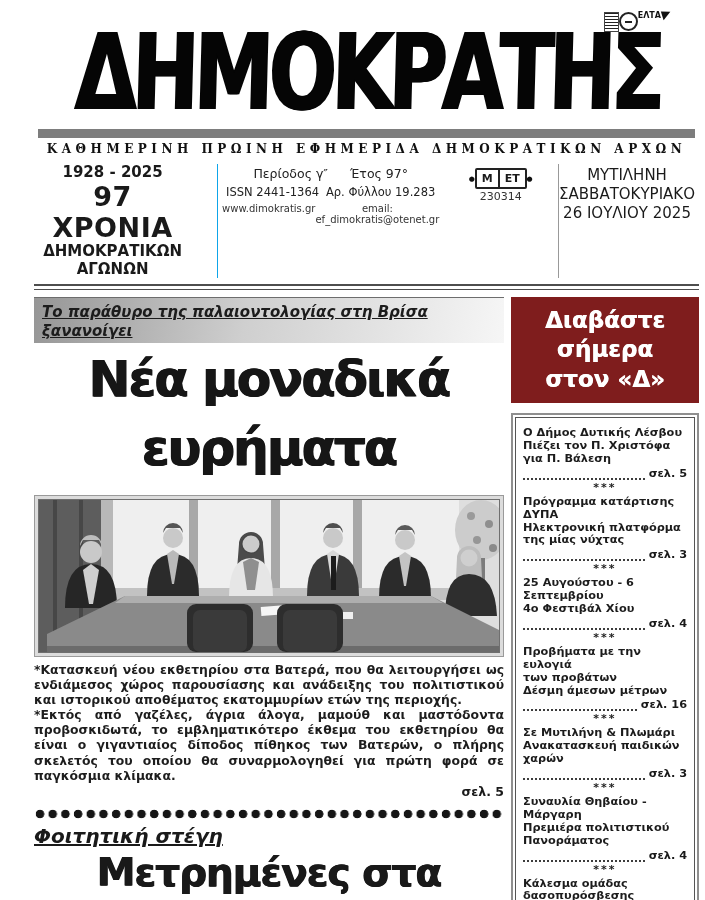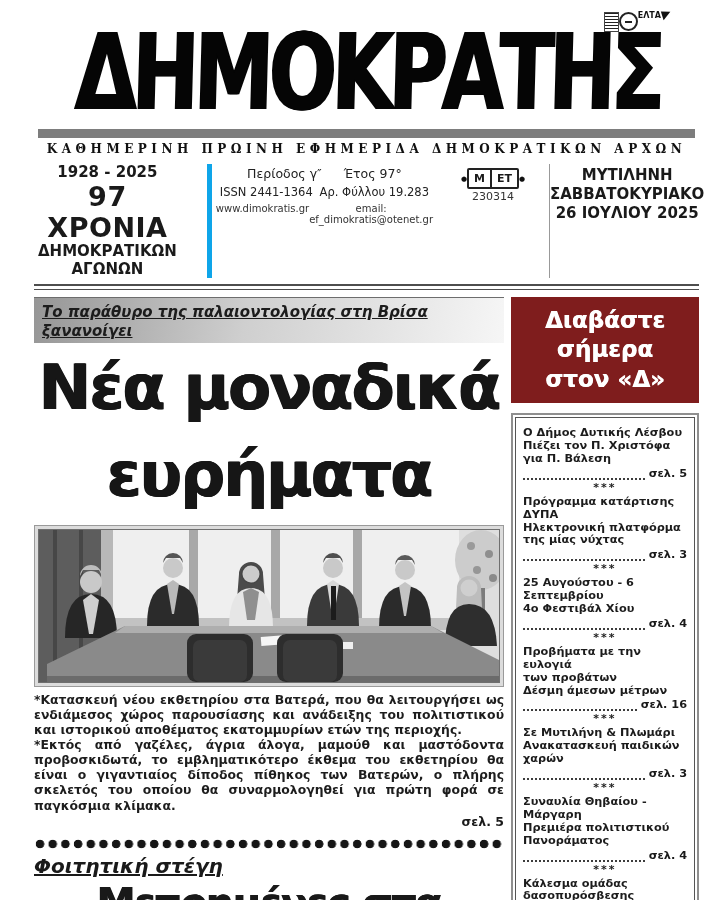--- a/index.html
+++ b/index.html
@@ -29,48 +29,48 @@
     font-family:"DejaVu Serif","Liberation Serif",serif;font-weight:bold;font-size:12px;
     letter-spacing:4.5px;text-align:center;white-space:nowrap;color:#111;
   }
 
   
   .info-row{display:flex;align-items:stretch;margin-top:6px;padding:2px 4px 6px 4px;gap:30px;}
   .anniv{width:196px;text-align:center;line-height:1.15;}
   .anniv .years{font-size:15px;font-weight:bold;}
   .anniv .big{font-size:27px;font-weight:bold;letter-spacing:0.5px;}
   .anniv .sub{font-size:15px;font-weight:bold;}
-  .pub{width:238px;border-left:5px solid #0ea5e9;text-align:center;padding-top:2px;font-size:11px;color:#333;}
+  .pub{width:238px;border-left:1px solid #0ea5e9;text-align:center;padding-top:2px;font-size:11px;color:#333;}
   .pub .row1{font-size:12.5px;color:#222;margin-bottom:4px;display:flex;justify-content:center;gap:22px;}
   .pub .row2{display:flex;justify-content:space-between;padding:0 8px;margin-bottom:4px;font-size:11.5px;color:#222;}
   .pub .row3{display:flex;justify-content:space-between;padding:0 4px;font-size:10px;color:#333;}
   .stampbox{width:72px;text-align:center;padding-top:3px;}
   .book{display:inline-flex;border:2px solid #222;border-radius:2px;position:relative;background:#fff;}
   .book .cell{font-size:11px;font-weight:bold;padding:3px 5px;line-height:1;}
   .book .cell:first-child{border-right:2px solid #222;}
   .book::before,.book::after{content:"●";font-size:7px;position:absolute;top:5px;color:#111;}
   .book::before{left:-8px;} .book::after{right:-8px;}
   .stampbox .code{font-size:11px;color:#333;margin-top:1px;}
-  .dateblock{flex:1;border-left:1px solid #999;text-align:center;font-weight:bold;font-size:15px;line-height:1.25;padding-top:2px;}
+  .dateblock{flex:1;border-left:1px solid #999;text-align:center;font-weight:normal;font-size:15px;line-height:1.25;padding-top:2px;}
 
   .top-rule{border-top:2px solid #4e4e4e;border-bottom:1px solid #4e4e4e;height:3px;margin:0 0 7px 0;}
 
   
   .main-row{display:flex;gap:7px;}
   .lead-col{width:470px;}
   .sidebar{width:188px;}
 
   .kicker-bar{
     background:linear-gradient(100deg,#969696 0%,#cfcfcf 45%,#f6f6f6 100%);
     border-top:1px solid #6d6d6d;padding:4px 8px 3px 8px;
   }
   .kicker-text{font-style:italic;font-weight:bold;text-decoration:underline;font-size:15px;color:#1c1c1c;}
   .headline1{
-    font-size:63px;font-weight:bold;text-align:center;line-height:1.38;letter-spacing:-2px;
-    color:#161616;text-shadow:0.6px 0 0 #161616,-0.6px 0 0 #161616;margin:2px 0 6px 0;white-space:pre-line;
+    font-size:50px;font-weight:bold;text-align:center;line-height:1.38;letter-spacing:-2px;
+    color:#161616;text-shadow:0.6px 0 0 #161616,-0.6px 0 0 #161616;margin:2px 0 12px 0;white-space:pre-line;
   }
   .photo-frame{border:1px solid #9a9a9a;background:#dcdcdc;padding:3px;}
   .photo-inner{border:1px solid #6f6f6f;display:block;}
   .body-text{margin-top:5px;font-size:12.4px;font-weight:bold;line-height:1.22;text-align:justify;color:#1d1d1d;}
   .body-text p{margin:0;}
   .page-ref{text-align:right;font-weight:bold;font-size:12.5px;margin-top:1px;}
   .dots-row{
     height:12px;margin:9px 0 4px 0;
     background:radial-gradient(circle at 6px 6px,#161616 4px,transparent 4.6px);
     background-size:12.7px 12px;background-repeat:repeat-x;

